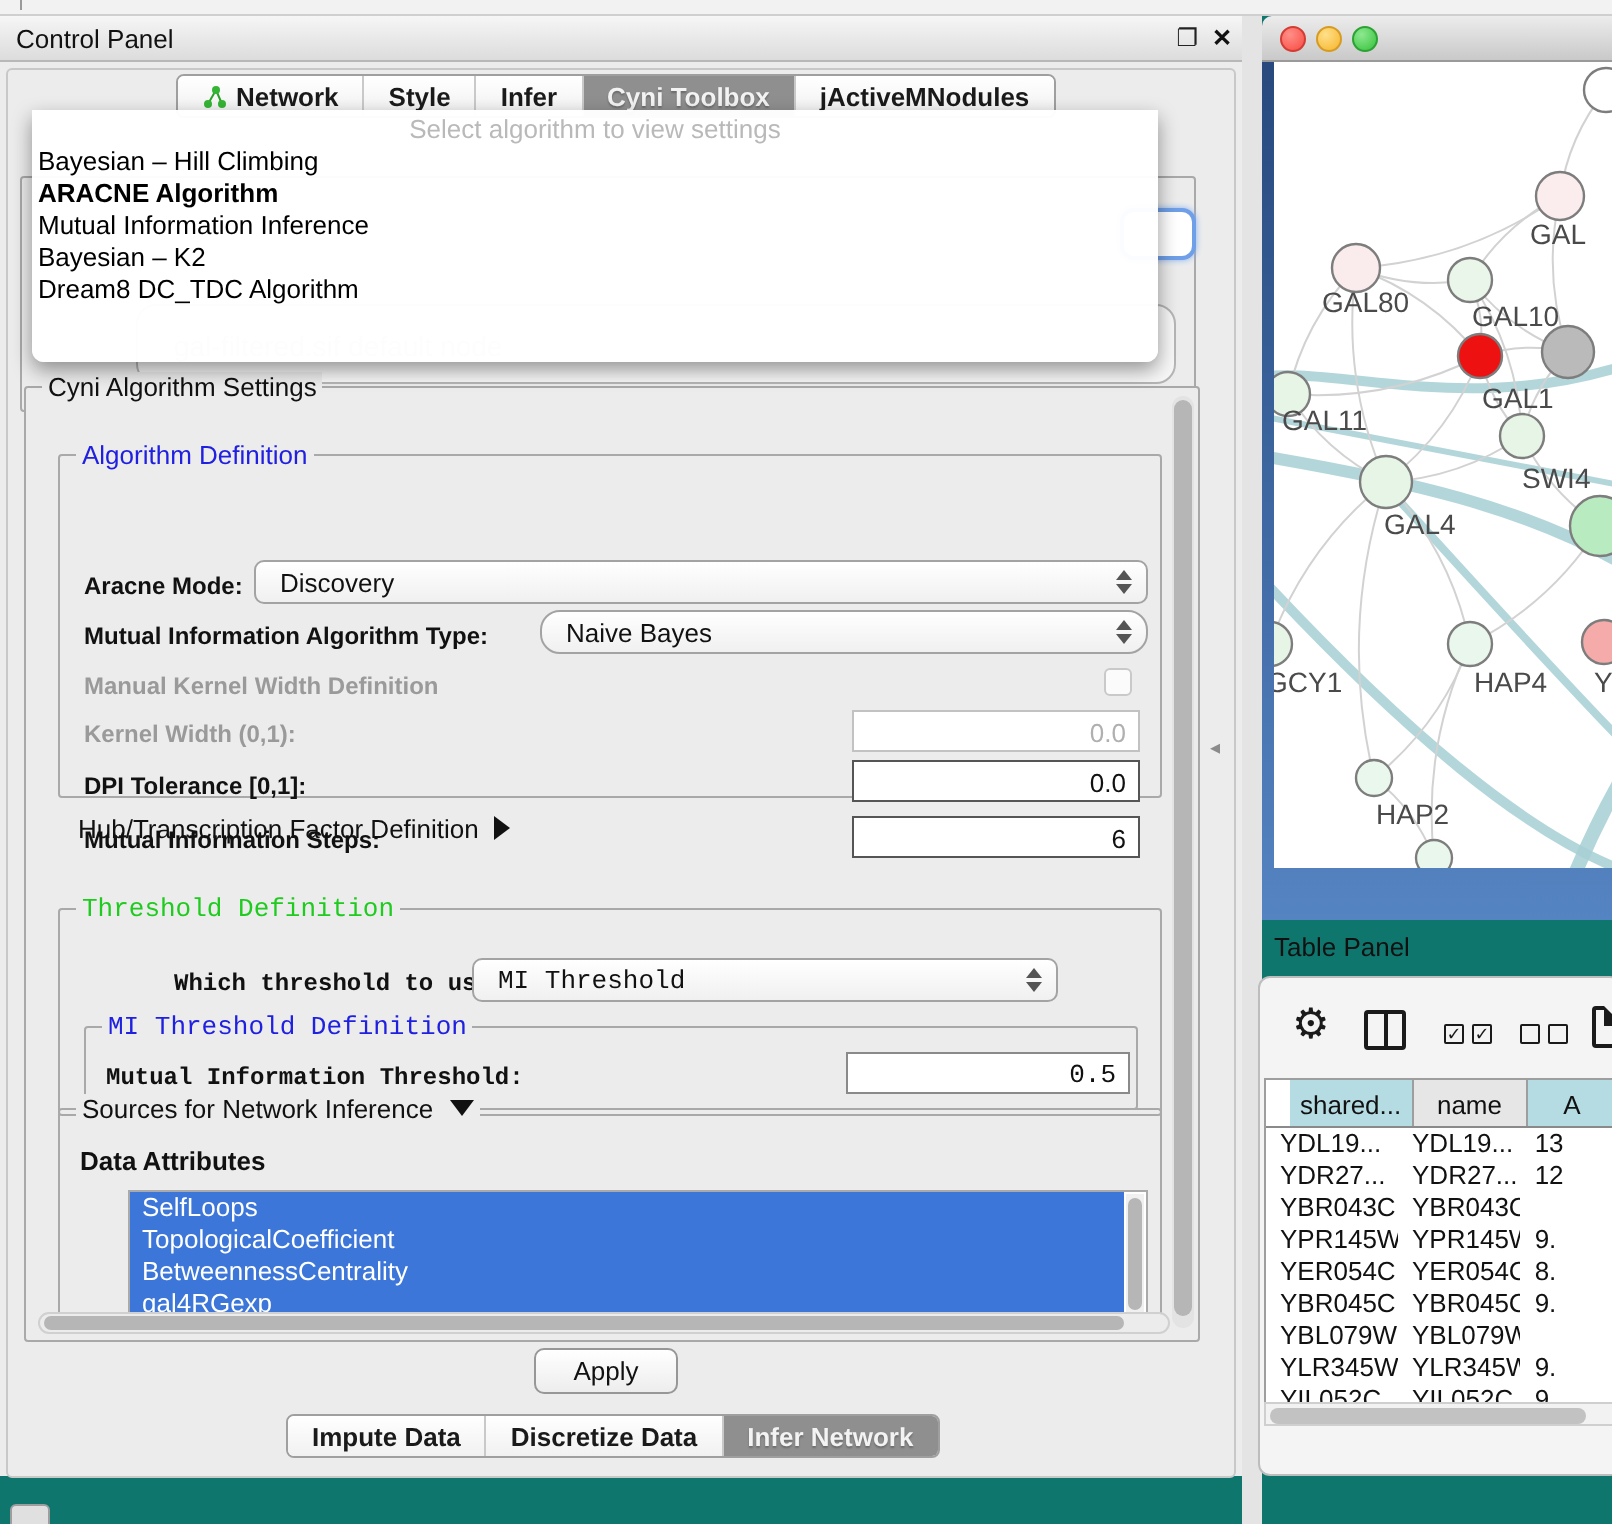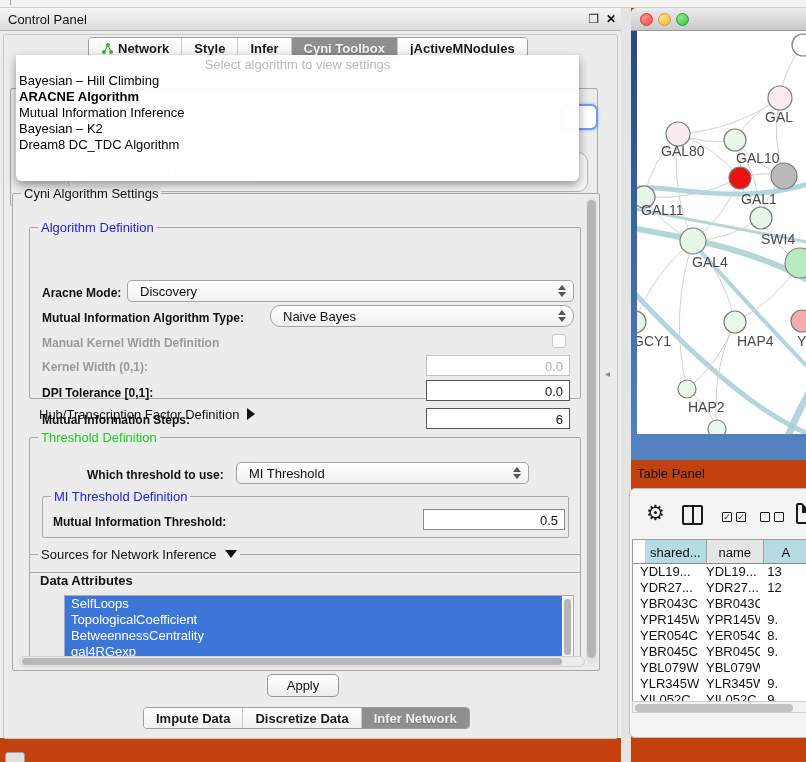--- a/index.html
+++ b/index.html
@@ -1,18 +1,18 @@
 <!DOCTYPE html>
 <html><head>
 <meta charset="utf-8">
 <style>
   * { margin:0; padding:0; box-sizing:border-box; }
   html,body { background:#e9e9e9; }
   body { font-family:"Liberation Sans", sans-serif; }
-  .stage { position:relative; width:806px; height:762px; overflow:hidden; background:#c2410c; }
+  .stage { position:relative; width:806px; height:762px; overflow:hidden; background:#0f766e; }
 
   
   .topstrip { position:absolute; left:0; top:0; width:806px; height:8px; background:#f2f2f2; border-bottom:1px solid #cfcfcf; }
   .topstrip .tick { position:absolute; left:10px; top:0; width:1px; height:5px; background:#9a9a9a; }
 
   
   .cp { position:absolute; left:0; top:8px; width:621px; height:730px; background:#ececec; }
   .cp-header { position:absolute; left:0; top:0; width:100%; height:23px;
     background:linear-gradient(#f6f6f6,#dcdcdc); border-bottom:1px solid #b8b8b8; }
   .cp-title { position:absolute; left:8px; top:4px; font-size:13px; color:#111; }
@@ -232,21 +232,21 @@
         <span class="flabel" style="left:12px; top:185px;">Mutual Information Steps:</span>
         <div class="tfield dark" style="left:396px; top:180px; width:144px;">
           <span>6</span>
         </div>
       </div>
 
       <div class="plain-label" style="left:26px; top:213px;">
         <span>Hub/Transcription Factor Definition</span><span class="tri-right"></span>
       </div>
 
-      <div class="gbox" style="left:16px; top:243px; width:552px; height:136px;">
+      <div class="gbox" style="left:16px; top:260px; width:552px; height:104px;font-family:Liberation Mono, monospace;">
         <span class="gtitle green">Threshold Definition</span>
 
         <span class="flabel" style="left:57px; top:30px;">Which threshold to use:</span>
         <div class="combo" style="left:206px; top:24px; width:293px;">
           <span>MI Threshold</span>
           <span class="stepper">
               <span class="up"></span>
               <span class="dn"></span>
             </span>
         </div>

